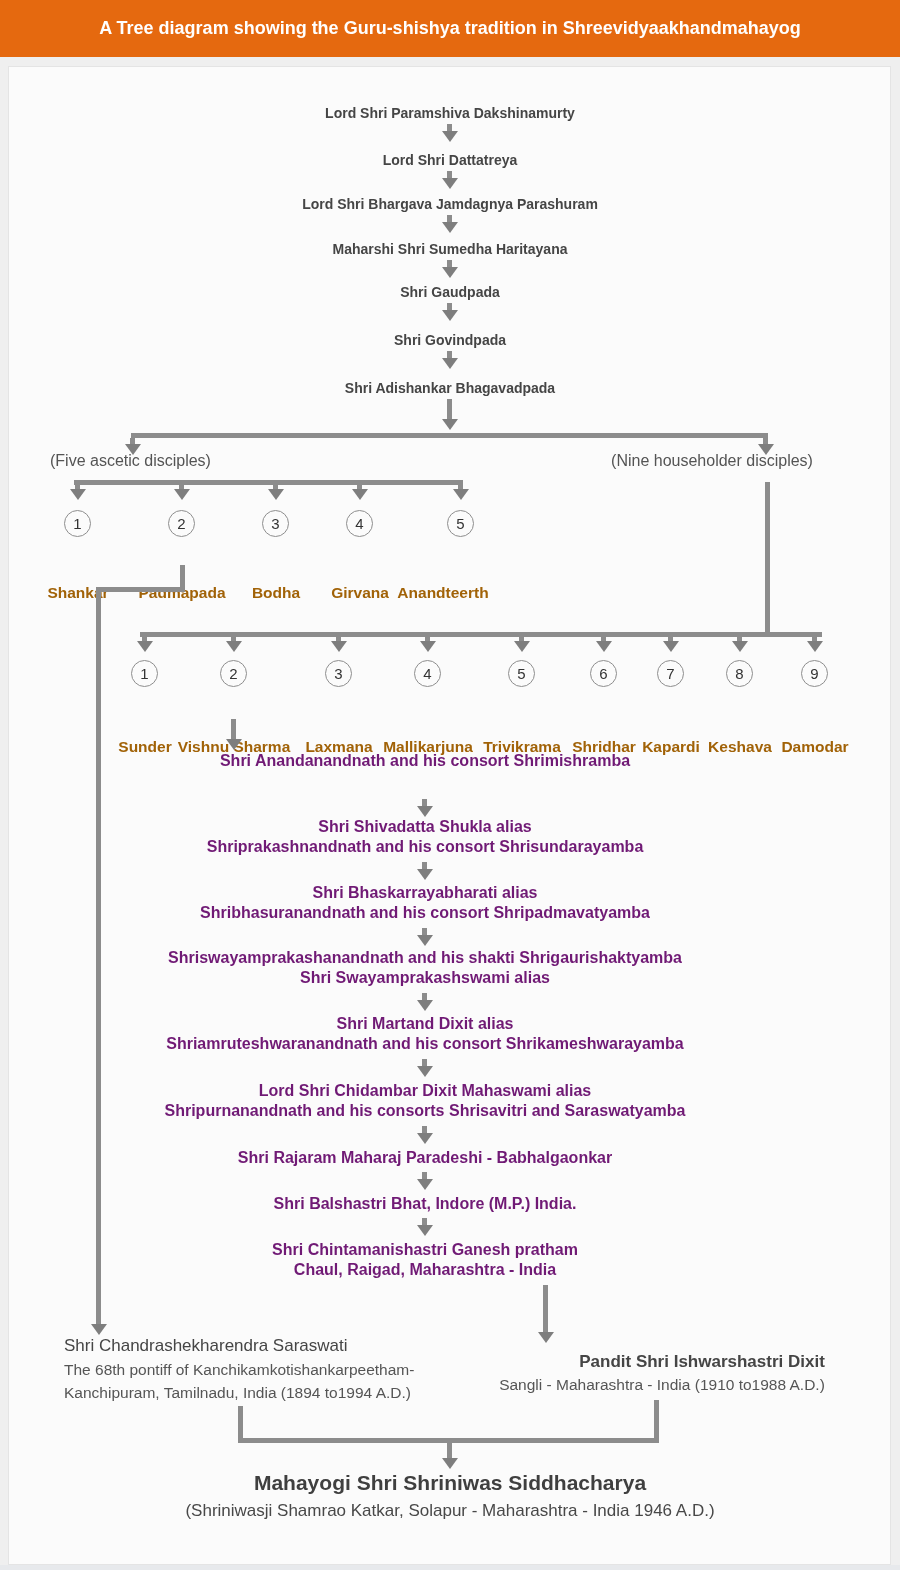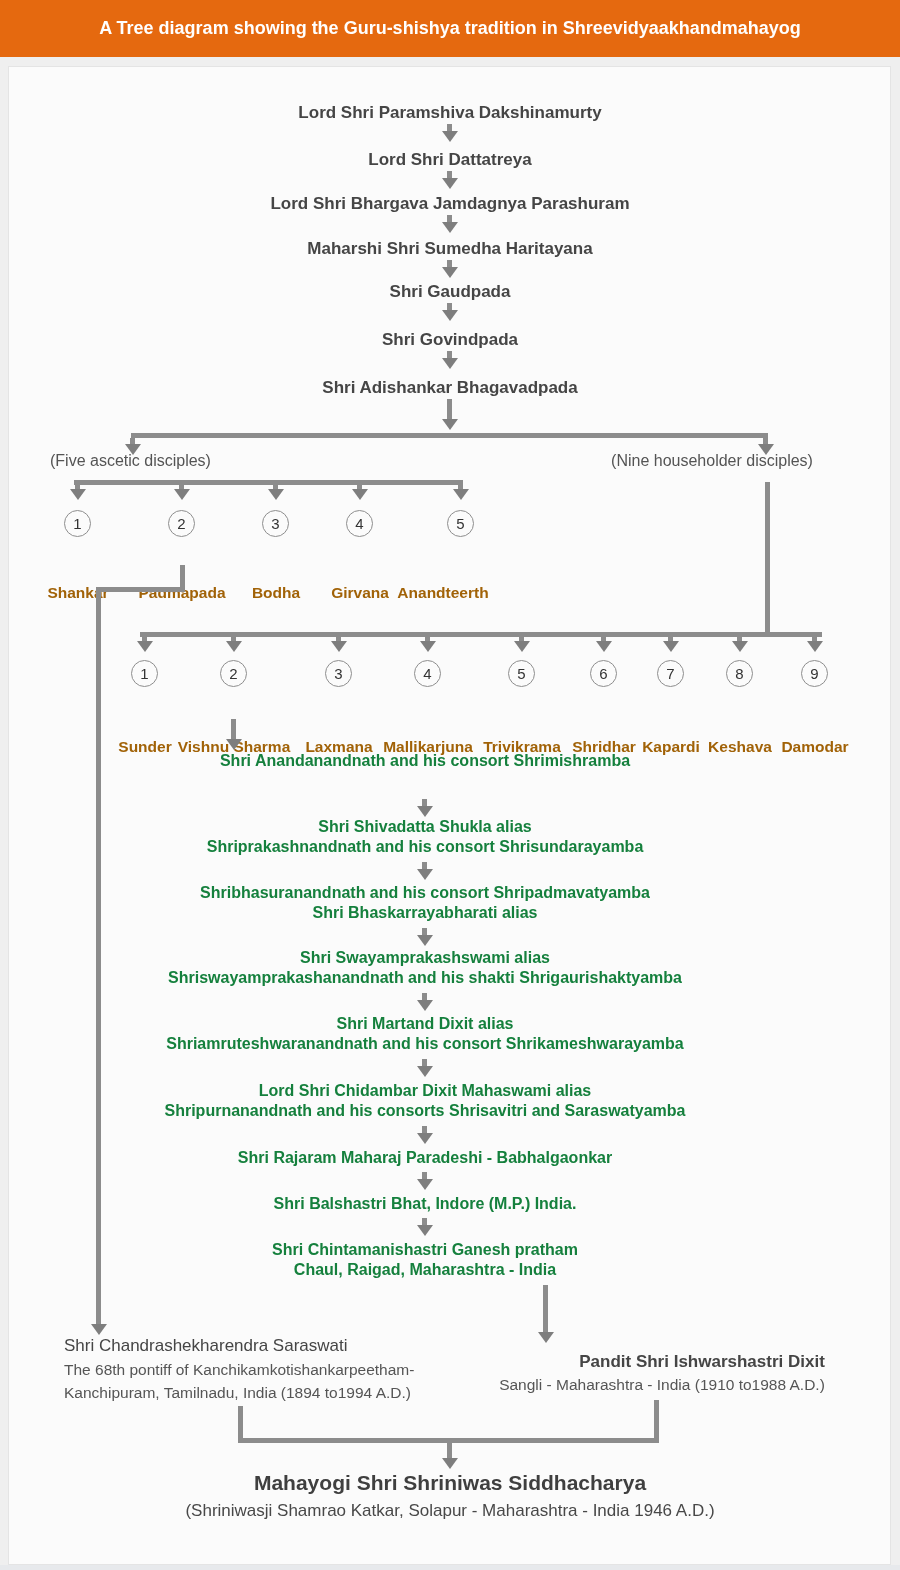--- a/index.html
+++ b/index.html
@@ -8,22 +8,22 @@
   .titlebar{position:absolute;left:0;top:0;width:900px;height:57px;background:#E5690F;
             display:flex;align-items:center;justify-content:center;}
   .titlebar .t{color:#FFFFFF;font-size:18px;font-weight:700;white-space:nowrap;}
   .panel{position:absolute;left:8px;top:66px;width:883px;height:1499px;background:#FBFBFB;
          border:1px solid #E4E4E4;box-sizing:border-box;}
   .footerstrip{position:absolute;left:0;top:1565px;width:900px;height:5px;background:#E7E9EC;}
 
   
   .cnode{position:absolute;transform:translateX(-50%);text-align:center;white-space:nowrap;
          color:#454545;font-weight:700;}
-  .top-node{font-size:17px;line-height:20px;text-align:right;}
-  .chain .l1{font-size:16px;line-height:20px;font-weight:700;color:#15803d;}
+  .top-node{font-size:14px;line-height:20px;text-align:right;}
+  .chain .l1{font-size:16px;line-height:20px;font-weight:700;color:#701a75;}
   .chain .note{font-size:15px;line-height:22px;font-weight:400;color:#6E6E6E;}
   .label-plain{position:absolute;font-size:16px;font-weight:400;color:#545454;white-space:nowrap;}
   .label-center{position:absolute;transform:translateX(-50%);font-size:16px;font-weight:400;
                 color:#545454;white-space:nowrap;}
   .disc-name{position:absolute;transform:translateX(-50%);font-size:15.5px;font-weight:700;
              color:#a16207;white-space:nowrap;margin-top:40px;}
   .circle{position:absolute;width:27px;height:27px;border:1.5px solid #8E8E8E;border-radius:50%;
           box-sizing:border-box;display:flex;align-items:center;justify-content:center;
           color:#333333;font-size:15px;font-weight:500;background:transparent;}
 
@@ -246,30 +246,30 @@
     </div>
   <div class="cnode chain" style="left:425px;top:817px">
     <div class="l1">Shri Shivadatta Shukla alias</div>
     <div class="l1">Shriprakashnandnath and his consort Shrisundarayamba</div>
   </div>
   <div class="arrow" style="left:416px;top:862px;height:18px">
       <i class="stem"></i>
       <i class="head"></i>
     </div>
   <div class="cnode chain" style="left:425px;top:883px">
+    <div class="l1">Shri Bhaskarrayabharati alias</div>
     <div class="l1">Shribhasuranandnath and his consort Shripadmavatyamba</div>
-    <div class="l1">Shri Bhaskarrayabharati alias</div>
   </div>
   <div class="arrow" style="left:416px;top:928px;height:18px">
       <i class="stem"></i>
       <i class="head"></i>
     </div>
   <div class="cnode chain" style="left:425px;top:948px">
+    <div class="l1">Shriswayamprakashanandnath and his shakti Shrigaurishaktyamba</div>
     <div class="l1">Shri Swayamprakashswami alias</div>
-    <div class="l1">Shriswayamprakashanandnath and his shakti Shrigaurishaktyamba</div>
   </div>
   <div class="arrow" style="left:416px;top:993px;height:18px">
       <i class="stem"></i>
       <i class="head"></i>
     </div>
   <div class="cnode chain" style="left:425px;top:1014px">
     <div class="l1">Shri Martand Dixit alias</div>
     <div class="l1">Shriamruteshwaranandnath and his consort Shrikameshwarayamba</div>
   </div>
   <div class="arrow" style="left:416px;top:1059px;height:18px">

